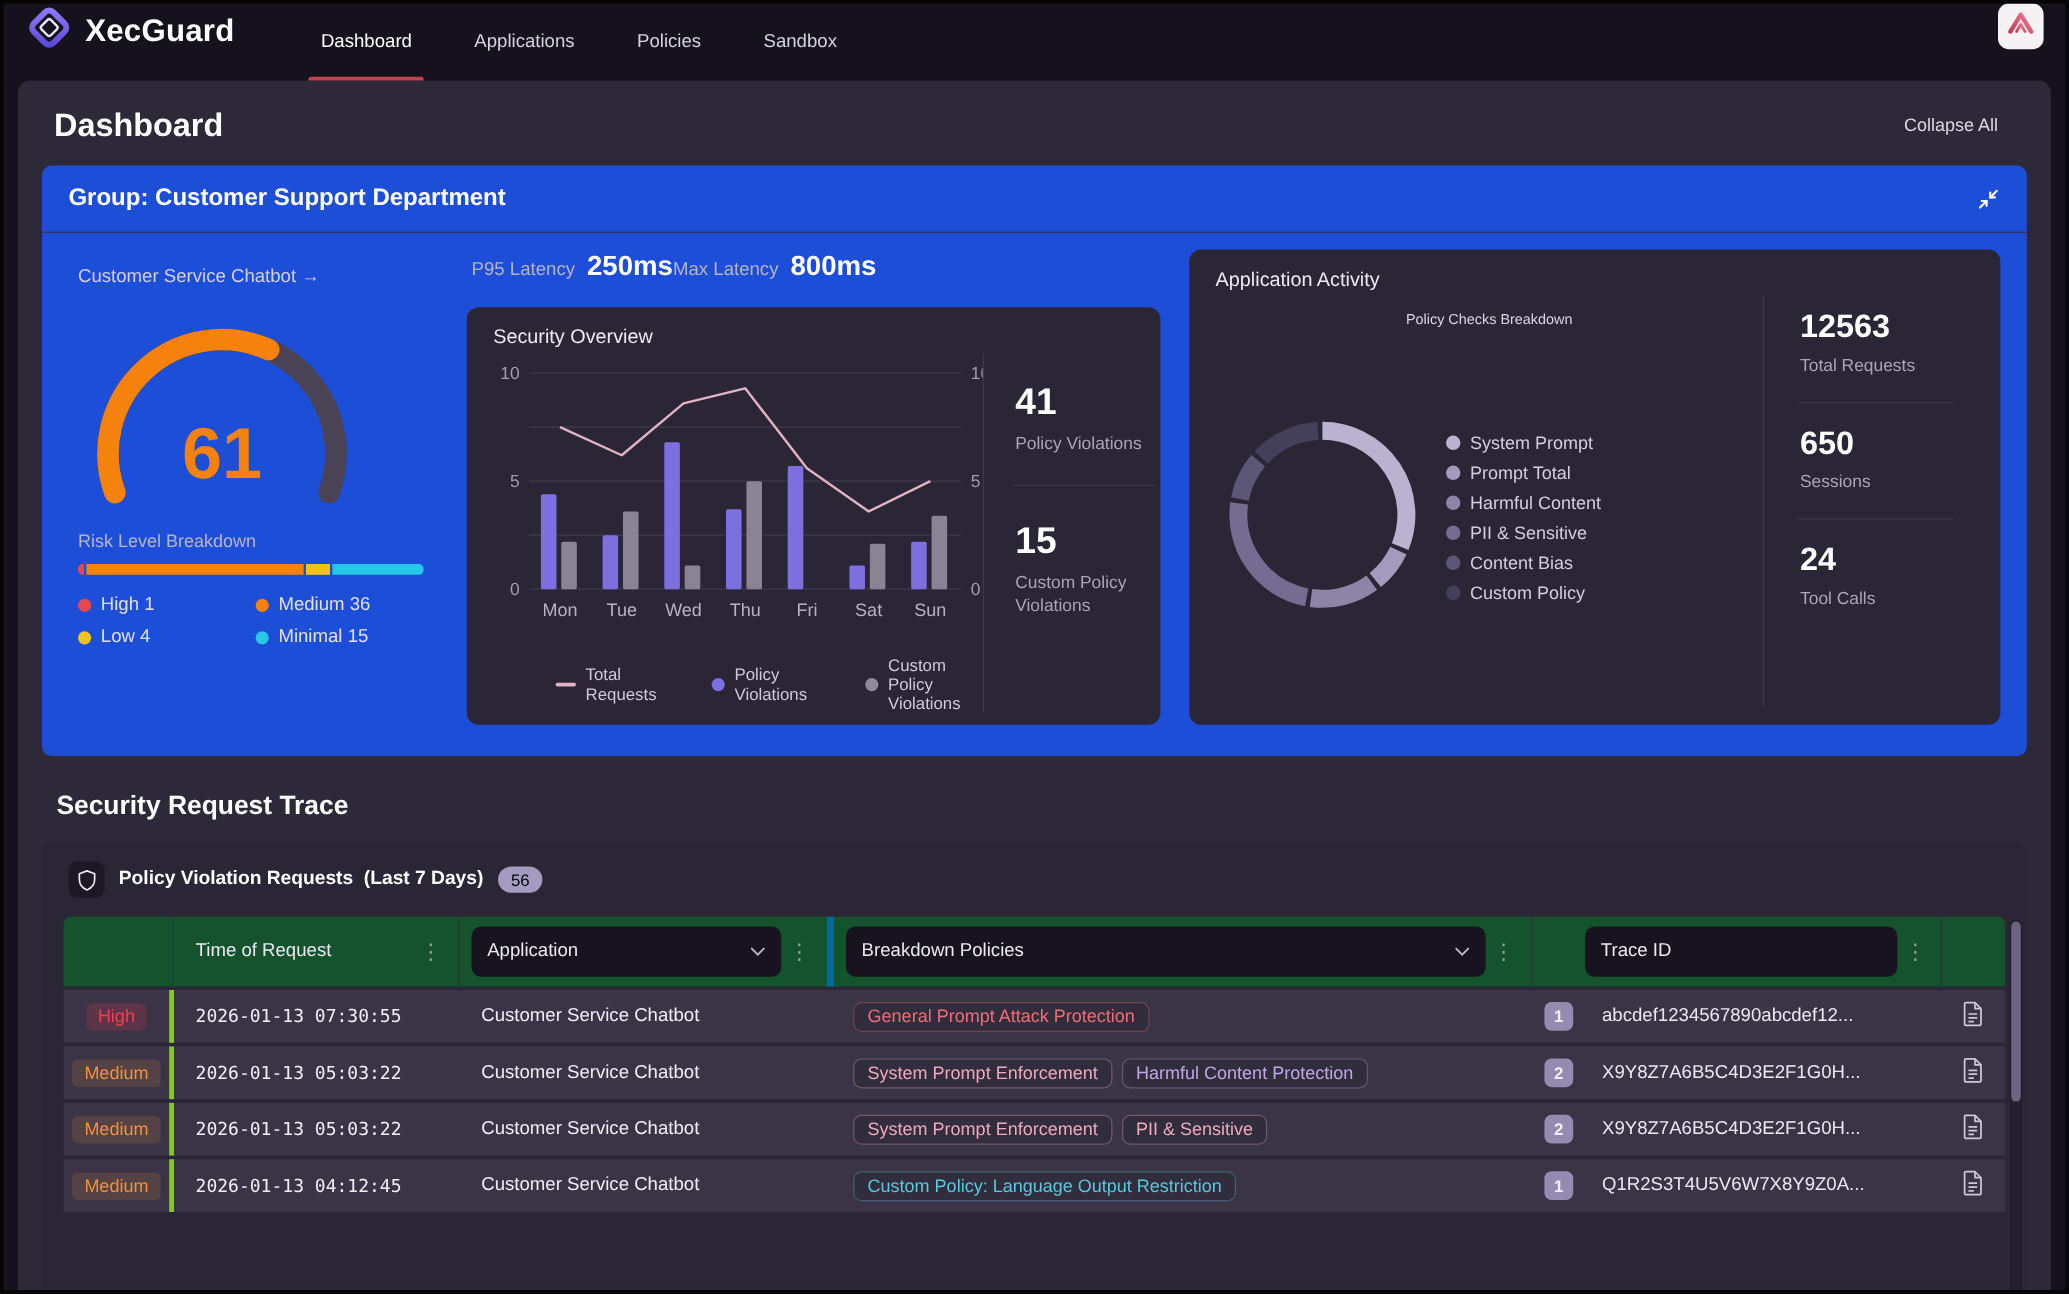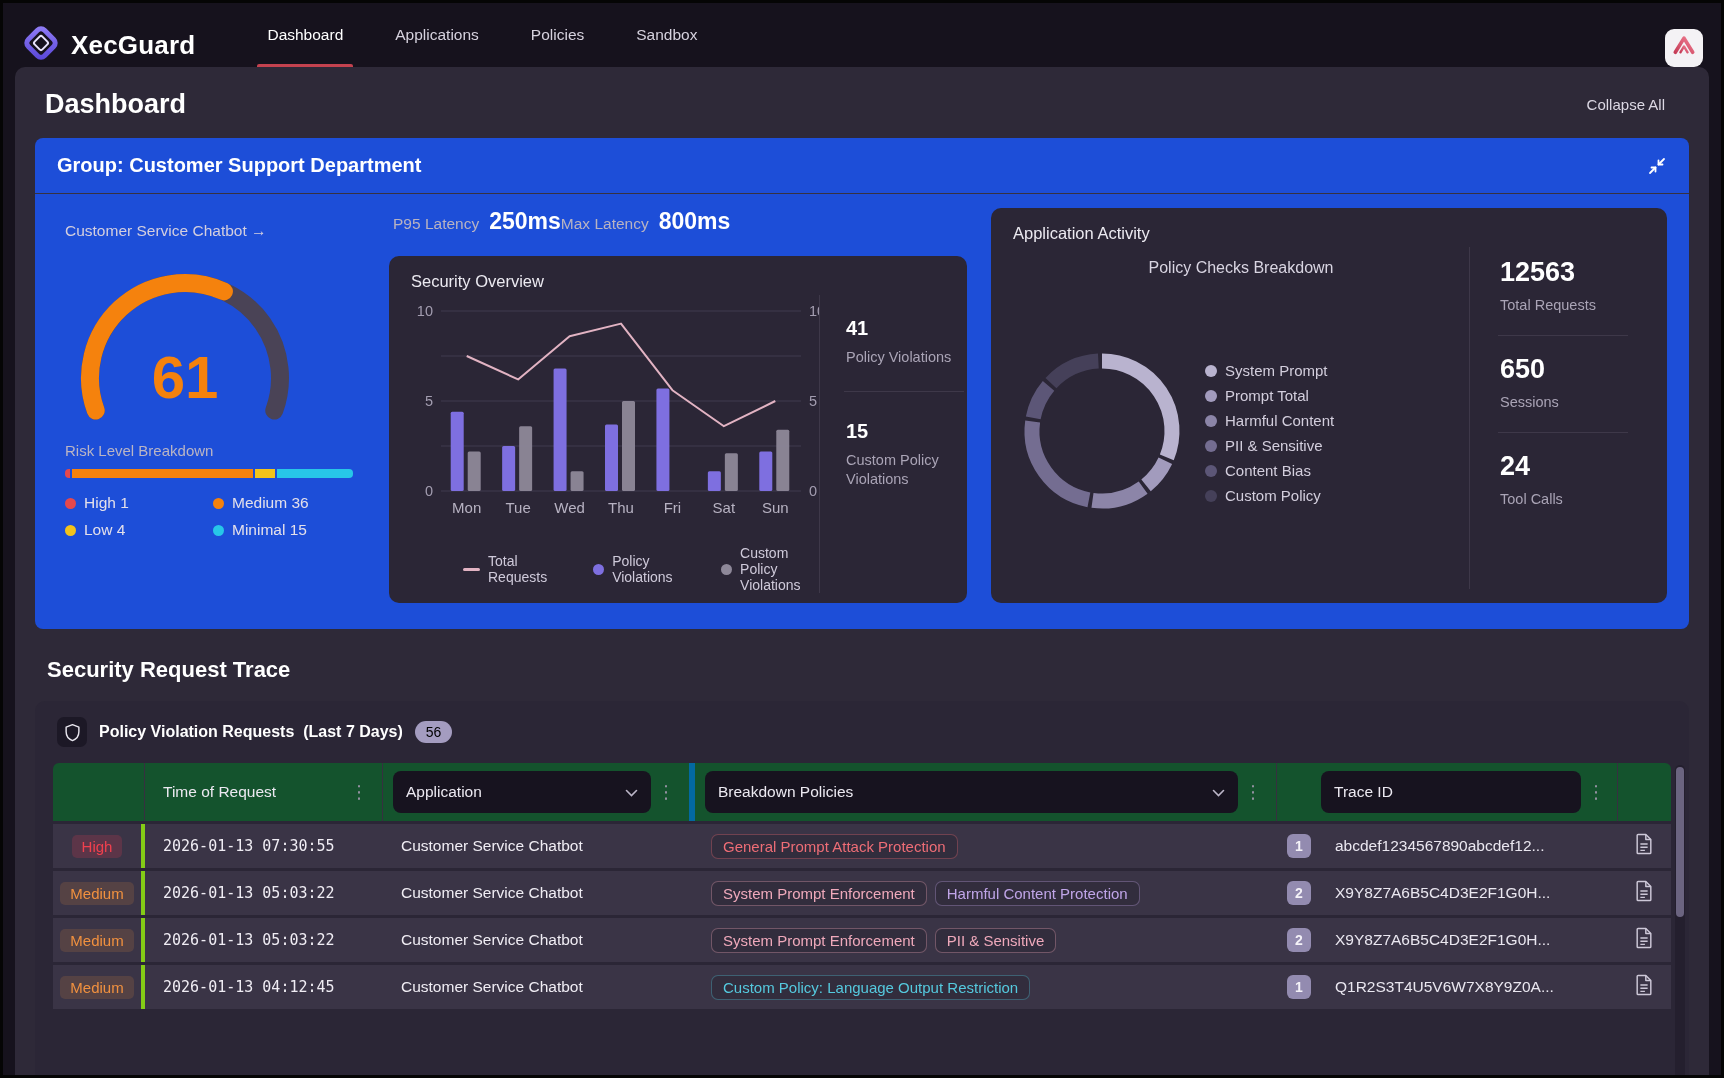--- a/index.html
+++ b/index.html
@@ -1,21 +1,21 @@
 <!DOCTYPE html>
 <html><head>
 <meta charset="utf-8">
 <style>
   * { margin:0; padding:0; box-sizing:border-box; }
   html,body { background:#000; }
   body { font-family:"Liberation Sans", sans-serif; color:#fff; }
   .frame { width:1724px; height:1078px; background:#16121d; border:3px solid #050505; overflow:hidden; position:relative; }
 
   
-  .navbar { height:64px; display:flex; align-items:flex-end; padding:0 18px 0 18px; background:#16121d; }
+  .navbar { height:64px; display:flex; align-items:flex-start; padding:0 18px 0 18px; background:#16121d; }
   .brand { display:flex; align-items:center; gap:10px; margin-right:46px; }
   .brand-name { font-size:26px; font-weight:bold; letter-spacing:.2px; }
   .nav-items { display:flex; align-items:stretch; height:64px; }
   .nav-item { position:relative; display:flex; align-items:center; padding:0 26px; font-size:15.5px; color:#d6d2de; cursor:pointer; }
   .nav-item.active { color:#fff; }
   .nav-item.active::after { content:""; position:absolute; left:16px; right:16px; bottom:0; height:3px; background:#c4424f; border-radius:2px 2px 0 0; }
   .nav-spacer { flex:1; }
   .app-logo { width:38px; height:38px; background:#f4f2f5; border-radius:9px; display:flex; align-items:center; justify-content:center; }
 
   
@@ -52,28 +52,28 @@
   .card { background:#2b2636; border-radius:10px; }
   .so-card { flex:1; padding:16px 20px 10px 22px; display:flex; flex-direction:column; }
   .card-title { font-size:16.5px; color:#eceaf1; }
   .so-flex { display:flex; flex:1; margin-top:4px; }
   .so-chart-col { flex:1; }
   .so-legend { display:flex; gap:30px; margin:2px 0 0 52px; align-items:center; }
   .so-legend .li { display:flex; align-items:center; gap:8px; font-size:14px; color:#cfcada; }
   .so-legend .li .lbl { max-width:96px; line-height:1.15; }
   .dash { width:17px; height:3px; border-radius:2px; flex:none; }
   .so-stats { width:158px; flex:none; border-left:1px solid #3e3849; padding:22px 0 0 26px; }
-  .big-num { font-size:20px; font-weight:bold; }
+  .big-num { font-size:31px; font-weight:bold; }
   .stat-label { font-size:14.5px; color:#aaa4b6; margin-top:8px; line-height:1.3; }
   .so-stats .hr { height:1px; background:#3e3849; margin:24px 0 28px -2px; width:120px; }
 
   .col-right { flex:1; margin-left:24px; padding:16px 20px 14px 22px; display:flex; flex-direction:column; }
   .aa-flex { display:flex; flex:1; margin-top:4px; }
   .aa-left { flex:1; display:flex; flex-direction:column; }
-  .donut-title { text-align:center; font-size:16px; color:#d9d5e2; margin-top:12px; }
+  .donut-title { text-align:center; font-size:12px; color:#d9d5e2; margin-top:12px; }
   .donut-row { display:flex; align-items:center; flex:1; }
   .donut-legend { margin-left:14px; display:flex; flex-direction:column; gap:8px; }
   .donut-legend .legend-item { font-size:15px; color:#d3cedd; }
   .donut-legend .dot { width:12px; height:12px; }
   .aa-stats { width:178px; flex:none; border-left:1px solid #3e3849; padding:10px 0 0 30px; }
   .aa-stats .num { font-size:27px; font-weight:bold; }
   .aa-stats .hr { height:1px; background:#3e3849; margin:20px 0 18px -2px; width:130px; }
 
   
   .trace-title { font-size:22px; font-weight:bold; margin:28px 0 0 12px; }

